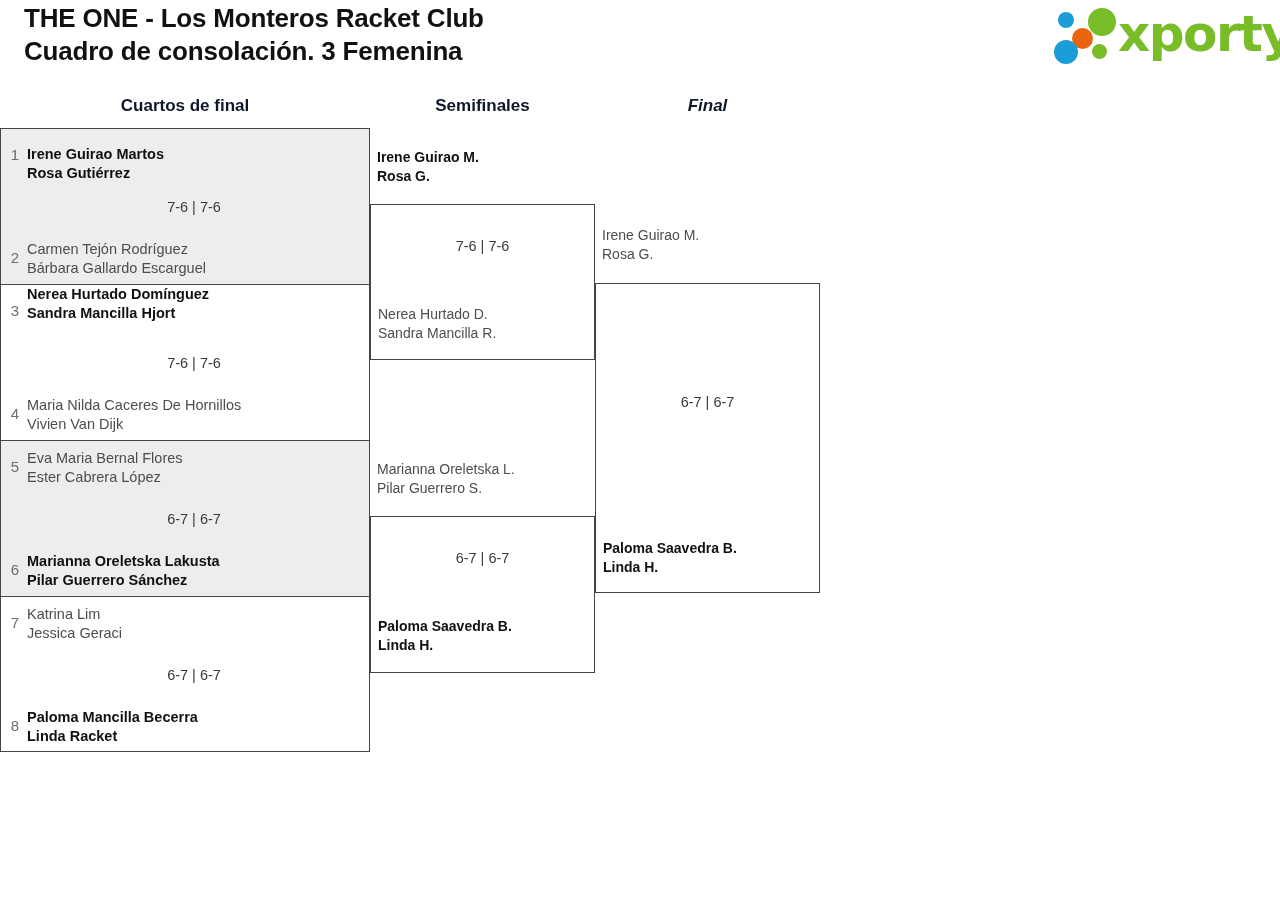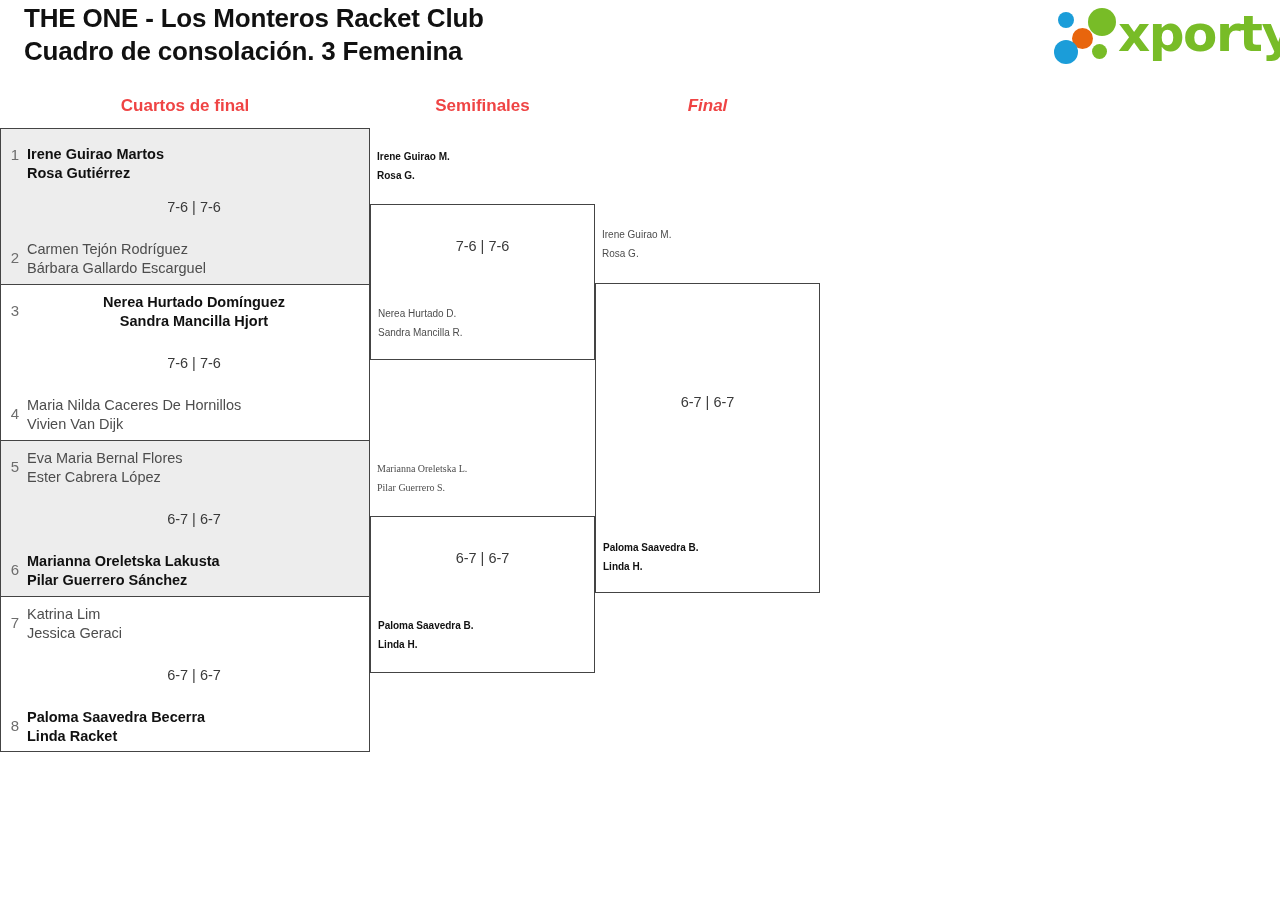--- a/index.html
+++ b/index.html
@@ -55,21 +55,21 @@
     color: #78bc27;
     letter-spacing: -1.5px;
     font-family: "DejaVu Sans", sans-serif;
   }
 
   
   .round-header {
     position: absolute;
     font-size: 17px;
     font-weight: bold;
-    color: #ef4444;
+    color: #0f172a;
     text-align: center;
     top: 96px;
   }
   #round-header-0 { left: 0px;   width: 370px; }
   #round-header-1 { left: 370px; width: 225px; }
   #round-header-2 { left: 595px; width: 225px; font-style: italic; }
 
   
   #bracket {
     position: absolute;
@@ -131,21 +131,21 @@
   .rnd-score {
     position: absolute;
     left: 0;
     right: 0;
     text-align: center;
     font-size: 14.5px;
     color: #3a3a3a;
   }
   .rnd-team {
     position: absolute;
-    font-size: 10px;
+    font-size: 14px;
     line-height: 18.5px;
     white-space: nowrap;
   }
 </style>
 </head>
 <body>
 
 <div id="header-title">
   <div class="title-line">THE ONE - Los Monteros Racket Club</div>
   <div class="title-line">Cuadro de consolación. 3 Femenina</div>
@@ -175,21 +175,21 @@
     <div class="qf-score" style="top:70px;">7-6 | 7-6</div>
     <div class="seed" style="top:120px;">2</div>
     <div class="qf-team" style="top:111px;">
       <div class="ln team-lose">Carmen Tejón Rodríguez</div>
       <div class="ln team-lose">Bárbara Gallardo Escarguel</div>
     </div>
   </div>
 
   <div class="qf-match plain" style="top:284px;">
     <div class="seed" style="top:17px;">3</div>
-    <div class="qf-team" style="top:8px;text-align:center;">
+    <div class="qf-team" style="top:0;">
       <div class="ln team-win">Nerea Hurtado Domínguez</div>
       <div class="ln team-win">Sandra Mancilla Hjort</div>
     </div>
     <div class="qf-score" style="top:70px;">7-6 | 7-6</div>
     <div class="seed" style="top:120px;">4</div>
     <div class="qf-team" style="top:111px;">
       <div class="ln team-lose">Maria Nilda Caceres De Hornillos</div>
       <div class="ln team-lose">Vivien Van Dijk</div>
     </div>
   </div>
@@ -210,38 +210,38 @@
 
   <div class="qf-match plain last" style="top:596px;">
     <div class="seed" style="top:17px;">7</div>
     <div class="qf-team" style="top:8px;">
       <div class="ln team-lose">Katrina Lim</div>
       <div class="ln team-lose">Jessica Geraci</div>
     </div>
     <div class="qf-score" style="top:70px;">6-7 | 6-7</div>
     <div class="seed" style="top:120px;">8</div>
     <div class="qf-team" style="top:111px;">
-      <div class="ln team-win">Paloma Saavedra Becerra</div>
+      <div class="ln team-win">Paloma Mancilla Becerra</div>
       <div class="ln team-win">Linda Racket</div>
     </div>
   </div>
 
   <div class="rnd-team" style="left:377px; top:148px;">
     <div class="ln team-win">Irene Guirao M.</div>
     <div class="ln team-win">Rosa G.</div>
   </div>
   <div class="rnd-box" style="left:370px; top:204px; width:225px; height:156px;">
     <div class="rnd-score" style="top:33px;">7-6 | 7-6</div>
     <div class="rnd-team" style="left:7px; top:100px;">
       <div class="ln team-lose">Nerea Hurtado D.</div>
       <div class="ln team-lose">Sandra Mancilla R.</div>
     </div>
   </div>
 
-  <div class="rnd-team" style="left:377px; top:460px;font-family:Liberation Serif, serif;">
+  <div class="rnd-team" style="left:377px; top:460px;">
     <div class="ln team-lose">Marianna Oreletska L.</div>
     <div class="ln team-lose">Pilar Guerrero S.</div>
   </div>
   <div class="rnd-box" style="left:370px; top:516px; width:225px; height:157px;">
     <div class="rnd-score" style="top:33px;">6-7 | 6-7</div>
     <div class="rnd-team" style="left:7px; top:100px;">
       <div class="ln team-win">Paloma Saavedra B.</div>
       <div class="ln team-win">Linda H.</div>
     </div>
   </div>

